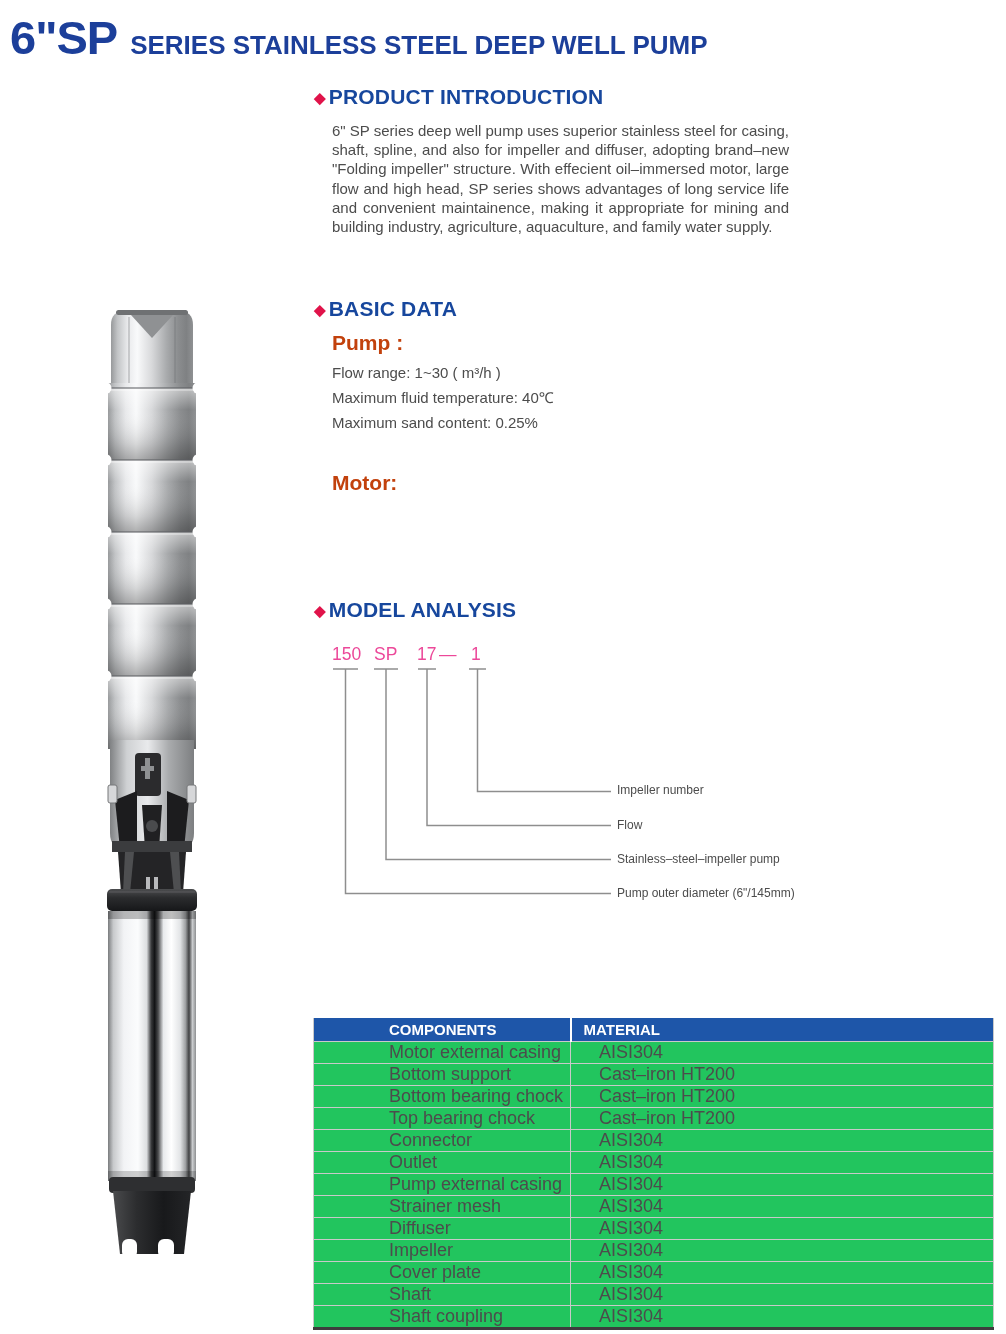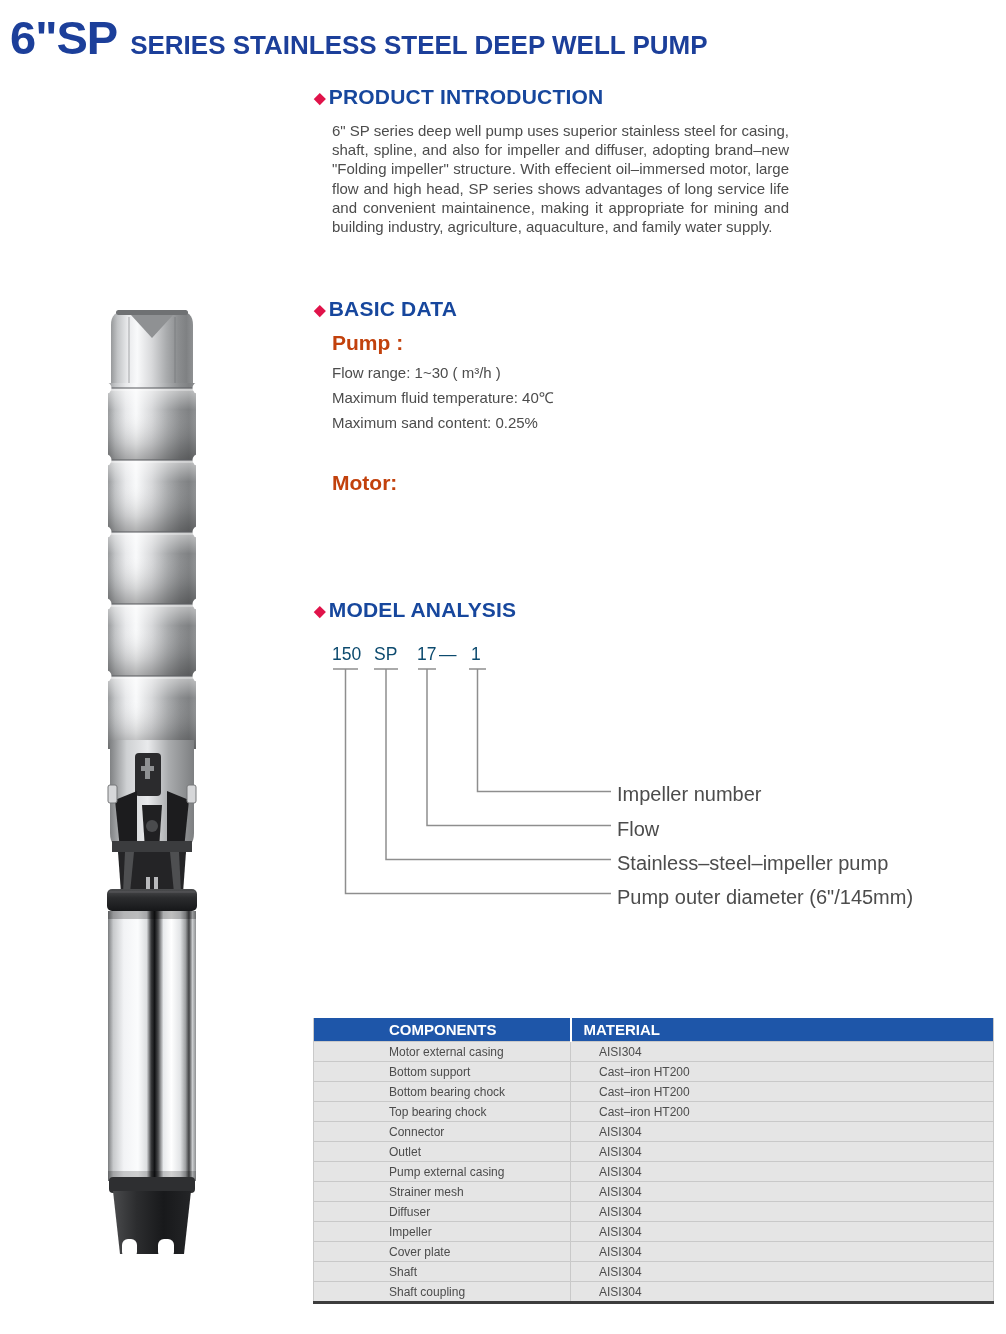--- a/index.html
+++ b/index.html
@@ -22,40 +22,40 @@
     position:absolute;left:332px;top:121px;width:457px;
     font-size:15px;line-height:19.2px;color:#4c4c4c;text-align:justify;
   }
   
   .sub-label{font-weight:bold;font-size:21px;color:#c2410c;margin-bottom:5px;}
   #pump-block{position:absolute;left:332px;top:331px;}
   #motor-block{position:absolute;left:332px;top:463px;margin-top:8px;}
   .data-line{font-size:15px;line-height:25px;color:#4c4c4c;white-space:pre;}
   
   #model-code{position:absolute;left:332px;top:644px;height:20px;width:200px;}
-  .code-part{position:absolute;top:0;font-size:17.5px;color:#0c4a6e;}
+  .code-part{position:absolute;top:0;font-size:17.5px;color:#ec4899;}
   #leader-svg{position:absolute;left:0;top:0;pointer-events:none;}
-  .model-label{position:absolute;left:617px;font-size:20px;color:#4c4c4c;white-space:nowrap;}
+  .model-label{position:absolute;left:617px;font-size:12px;color:#4c4c4c;white-space:nowrap;}
   
   #components-table{
     position:absolute;left:313px;top:1018px;width:680px;
     border-collapse:collapse;table-layout:fixed;
     border-left:1px solid #c9c9c9;border-right:1px solid #c9c9c9;border-bottom:3px solid #3d3d3d;
   }
   #components-table col.c1{width:257px;}
   #components-table col.c2{width:423px;}
   #components-table th{
     background:#1e56a9;color:#ffffff;font-size:15px;font-weight:bold;
     height:23px;text-align:left;padding:0;
   }
   #components-table th.col-components{padding-left:75px;}
   #components-table th.col-material{padding-left:12px;border-left:2px solid #ffffff;}
   #components-table td{
-    height:19px;font-size:12px;color:#4c4c4c;padding:0;
-    border-top:1px solid #c9c9c9;background:#e5e5e5;
+    height:19px;font-size:18px;color:#4c4c4c;padding:0;
+    border-top:1px solid #c9c9c9;background:#22c55e;
   }
   #components-table td.comp{padding-left:75px;}
   #components-table td.mat{padding-left:28px;border-left:1px solid #c9c9c9;margin-top:8px;}
   
   #pump-photo{position:absolute;left:85px;top:303px;}
 </style>
 </head>
 <body>
 
 <div class="page-title">

